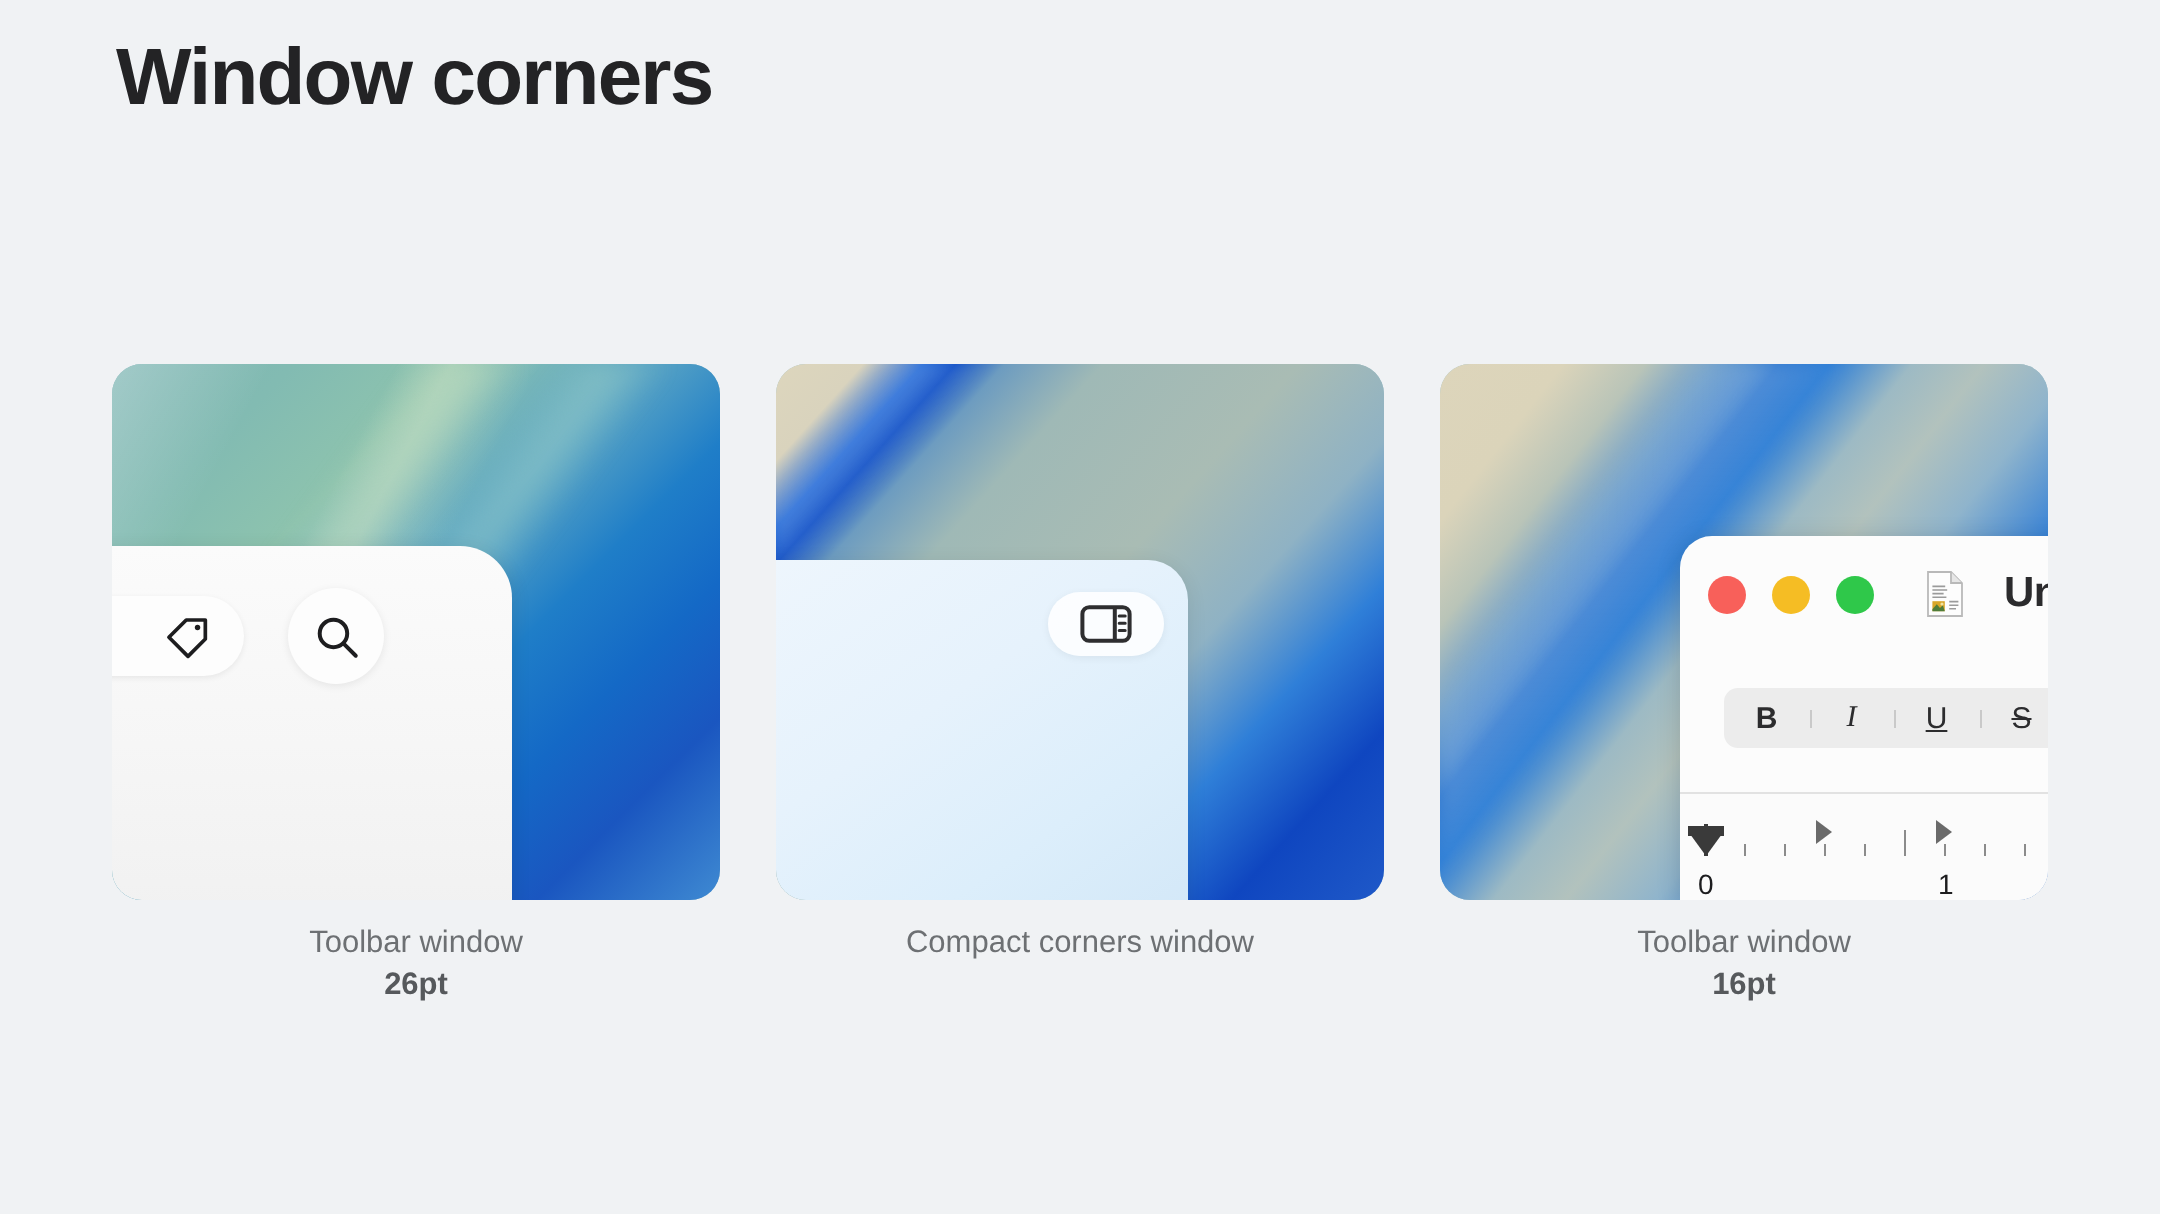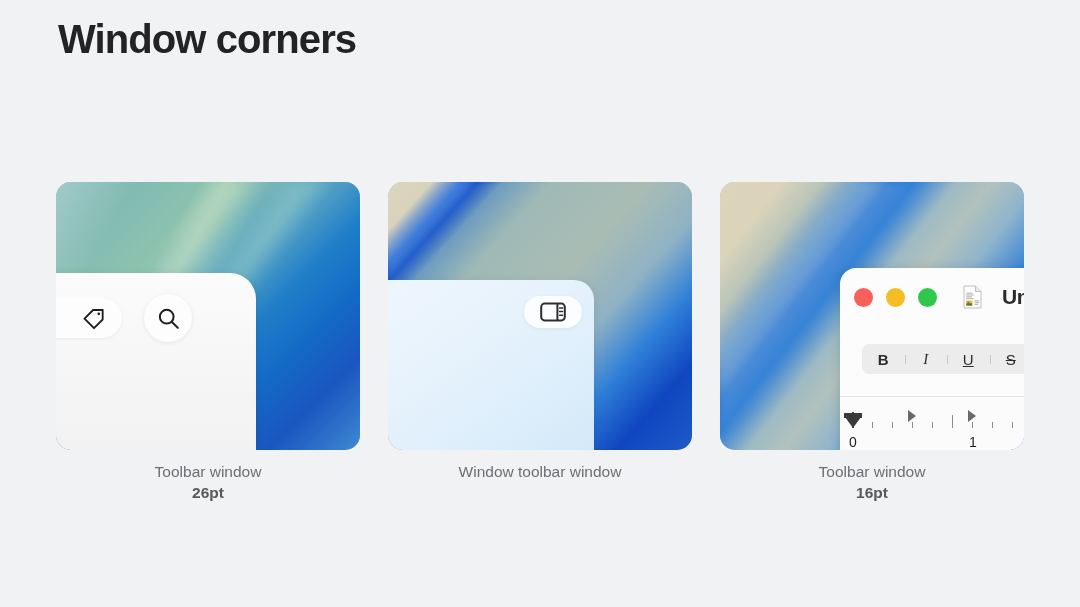--- a/index.html
+++ b/index.html
@@ -420,21 +420,21 @@
             <svg width="26" height="20" viewBox="0 0 26 20" fill="none" stroke="#2e2e30" stroke-width="2" stroke-linejoin="round">
               <rect x="1.2" y="1.6" width="23.6" height="16.8" rx="3.4"></rect>
               <path d="M17.4 1.6 V18.4"></path>
               <path d="M19.6 6 H22.6 M19.6 9.6 H22.6 M19.6 13.2 H22.6" stroke-width="1.5" stroke-linecap="round"></path>
             </svg>
           </div>
         </div>
       </div>
 
       <div class="caption">
-        <span>Window toolbar window</span>
+        <span>Compact corners window</span>
       </div>
     </div>
 
     <div class="card-wrap">
       <div class="card">
         <div class="wall3"></div>
 
         <div class="win3">
           <div class="titlebar3">
             <div class="dot" style="background:#f8605a"></div>

